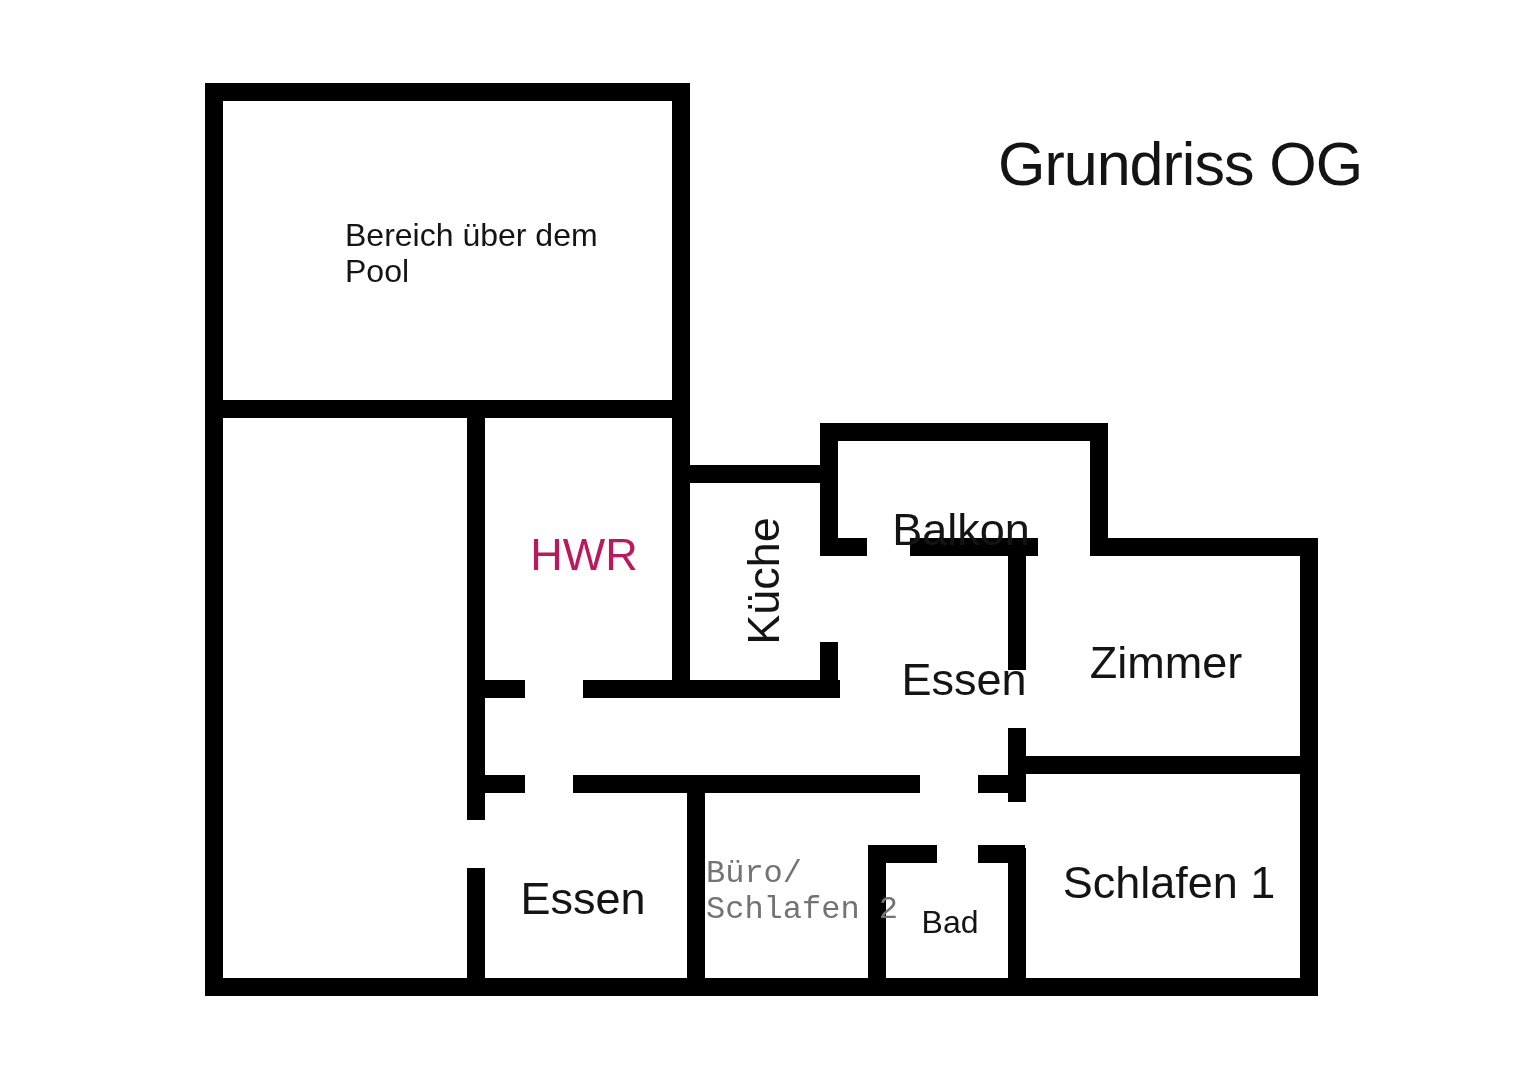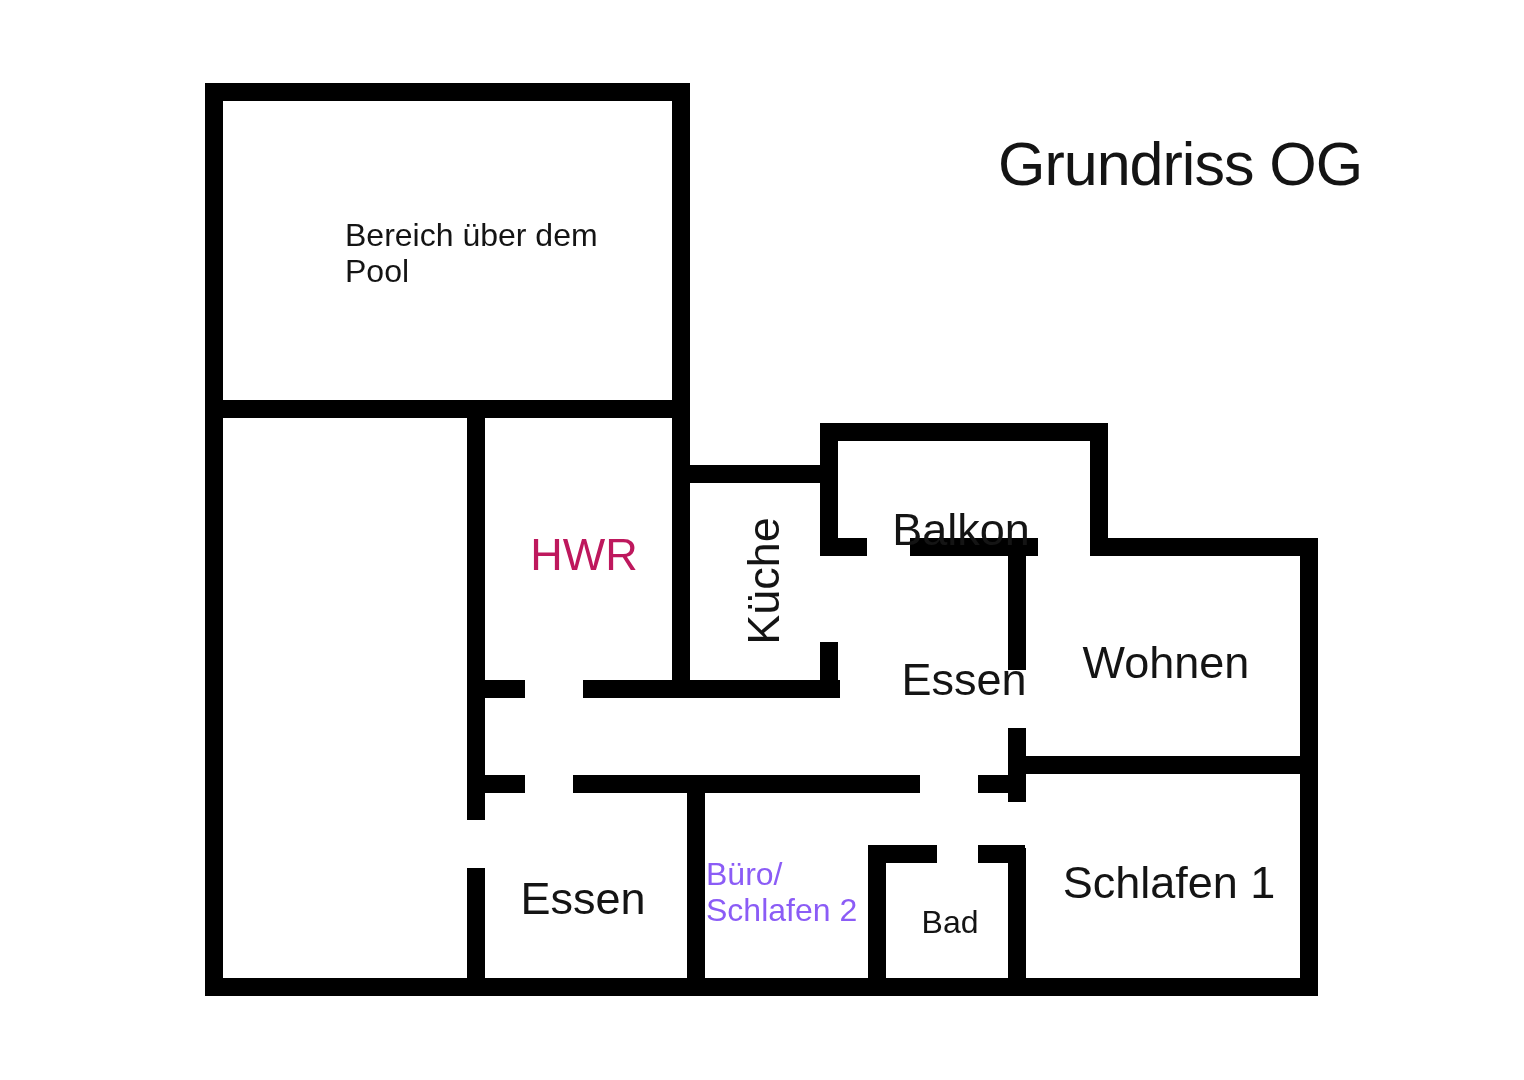--- a/index.html
+++ b/index.html
@@ -79,24 +79,24 @@
 
 
   <div class="lbl room-size center" id="lbl-hwr" style="color: #be185d;">HWR</div>
 
   <div class="lbl room-size" id="lbl-kueche" style="color: rgb(20, 20, 20);">Küche</div>
 
   <div class="lbl room-size center" id="lbl-balkon" style="color: rgb(20, 20, 20);">Balkon</div>
 
   <div class="lbl room-size center" id="lbl-essen" style="color: rgb(20, 20, 20);">Essen</div>
 
-  <div class="lbl room-size center" id="lbl-wohnen" style="color: rgb(20, 20, 20);">Wohnen</div>
+  <div class="lbl room-size center" id="lbl-wohnen" style="color: rgb(20, 20, 20);">Zimmer</div>
 
   <div class="lbl room-size center" id="lbl-flur" style="color: rgb(20, 20, 20);">Essen</div>
 
-  <div class="lbl small-size" id="lbl-buero" style="color: #8b5cf6;">Büro/
+  <div class="lbl small-size" id="lbl-buero" style="color: #737373; font-family: Liberation Mono, monospace;">Büro/
 Schlafen 2</div>
 
   <div class="lbl small-size center" id="lbl-bad" style="color: rgb(20, 20, 20); text-align: right;">Bad</div>
 
   <div class="lbl room-size center" id="lbl-schlafen1" style="color: rgb(20, 20, 20);">Schlafen 1</div>
 
 </div>
 
 </body></html>

